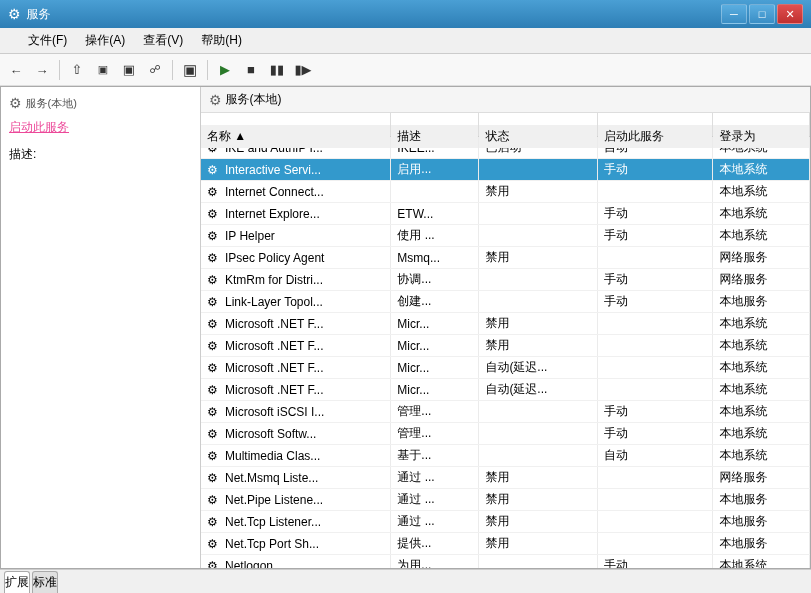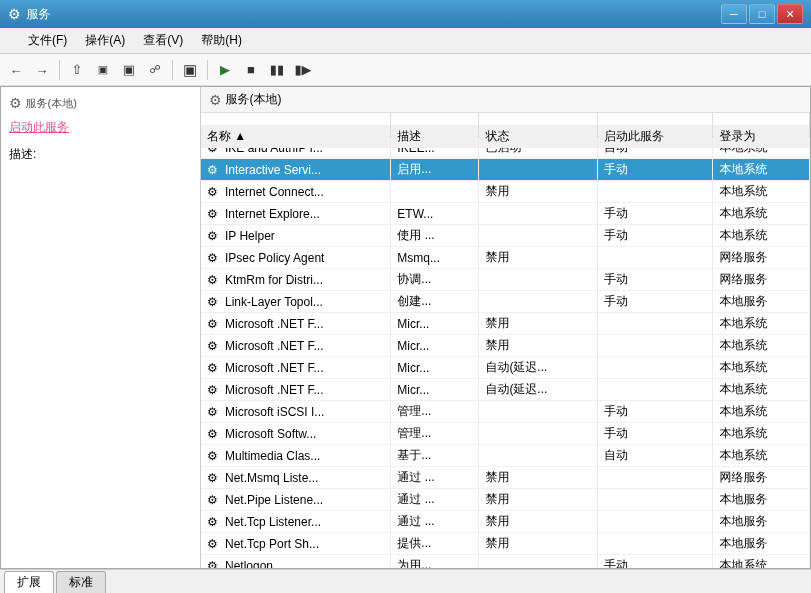--- a/index.html
+++ b/index.html
@@ -187,21 +187,21 @@
     
     .bottom-tabs {
       display: flex;
       background: #f0f0f0;
       border-top: 1px solid #ccc;
       height: 24px;
       align-items: flex-end;
       padding: 0 4px;
     }
     .tab {
-      padding: 2px 12px;
+      padding: 2px 0;
       background: #e0e0e0;
       border: 1px solid #aaa;
       border-bottom: none;
       cursor: pointer;
       font-size: 12px;
       margin-right: 2px;
       border-radius: 3px 3px 0 0;
     }
     .tab.active {
       background: white;

